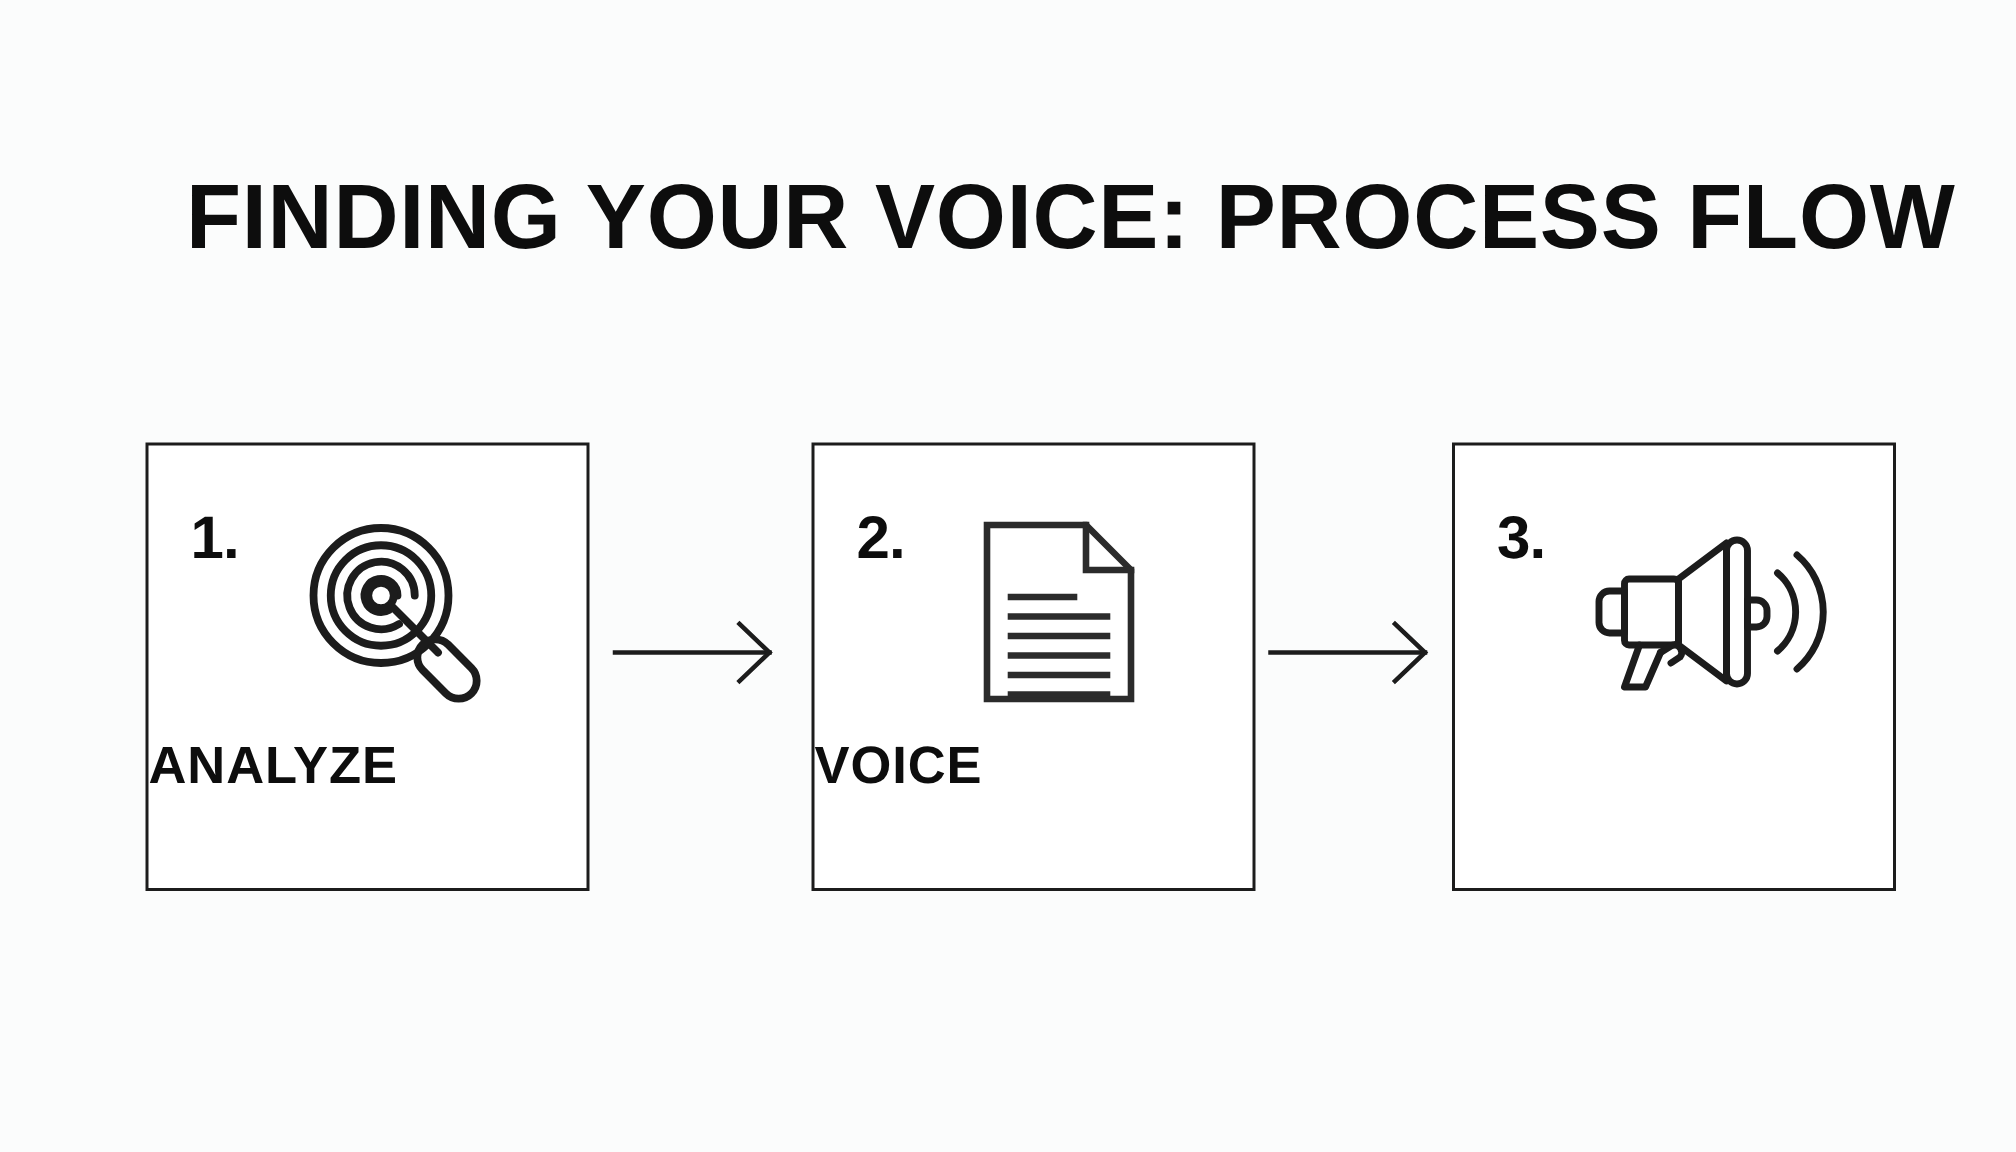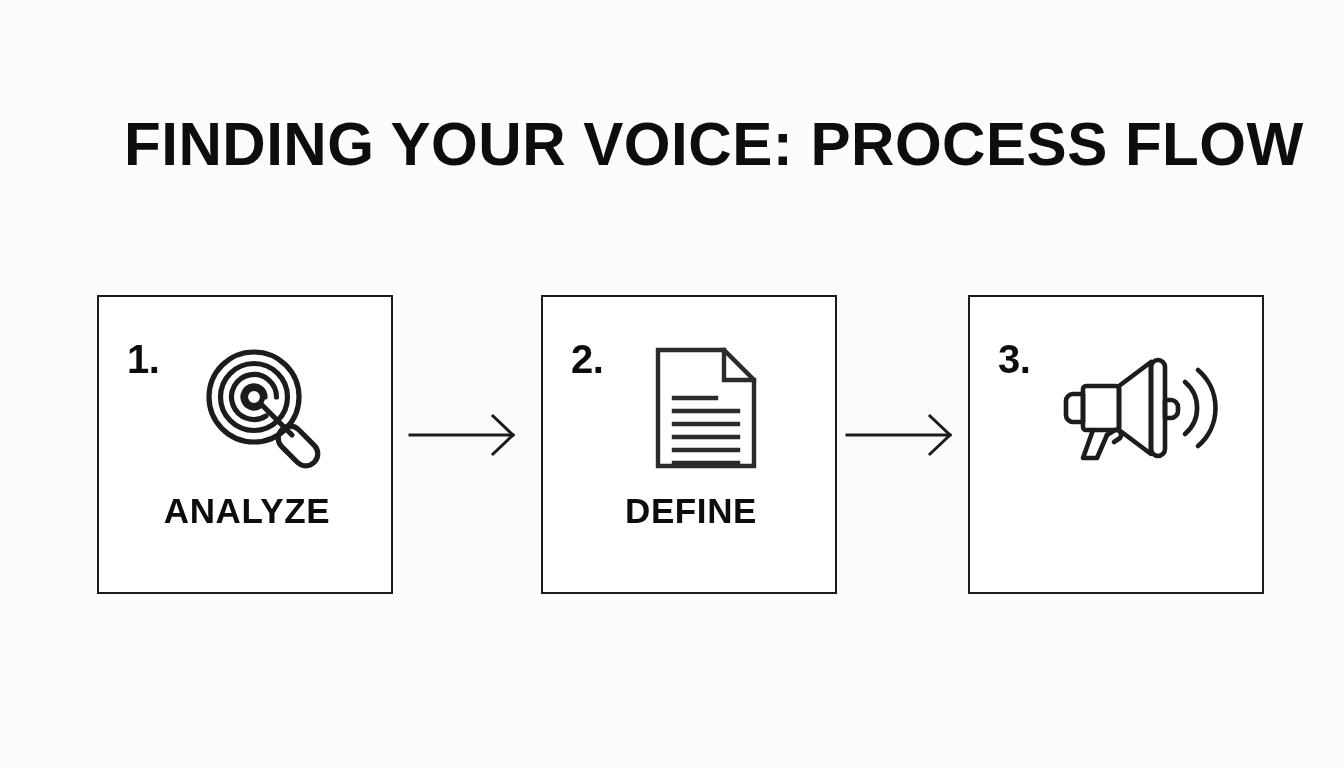--- a/index.html
+++ b/index.html
@@ -80,21 +80,21 @@
   .step-icon svg {
     display: block;
     overflow: visible;
   }
 
   .step-label {
     position: absolute;
     left: 0;
     top: 196px;
     width: 296px;
-    text-align: center;
+    text-align: left;
     font-size: 35px;
     font-weight: 700;
     letter-spacing: 0.6px;
     color: #0d0d0d;
     line-height: 1;
   }
 
   
   .flow-arrow {
     position: absolute;
@@ -157,21 +157,21 @@
 
         <line x1="20" y1="52" x2="62" y2="52"></line>
         <line x1="20" y1="65" x2="84" y2="65"></line>
         <line x1="20" y1="78" x2="84" y2="78"></line>
         <line x1="20" y1="91" x2="84" y2="91"></line>
         <line x1="20" y1="104" x2="84" y2="104"></line>
         <line x1="20" y1="117" x2="84" y2="117"></line>
       </svg>
     </div>
 
-    <div class="step-label">DEFINE</div>
+    <div class="step-label">VOICE</div>
   </div>
 
   <div class="flow-arrow arrow-2">
     <svg width="110" height="44" viewBox="0 0 110 44" fill="none" stroke="#1c1c1c" stroke-width="3" stroke-linecap="square" stroke-linejoin="miter">
       <line x1="2" y1="22" x2="105" y2="22"></line>
       <polyline points="85,3 105,22 85,41"></polyline>
     </svg>
   </div>
 
   <div class="step-box step-3">

